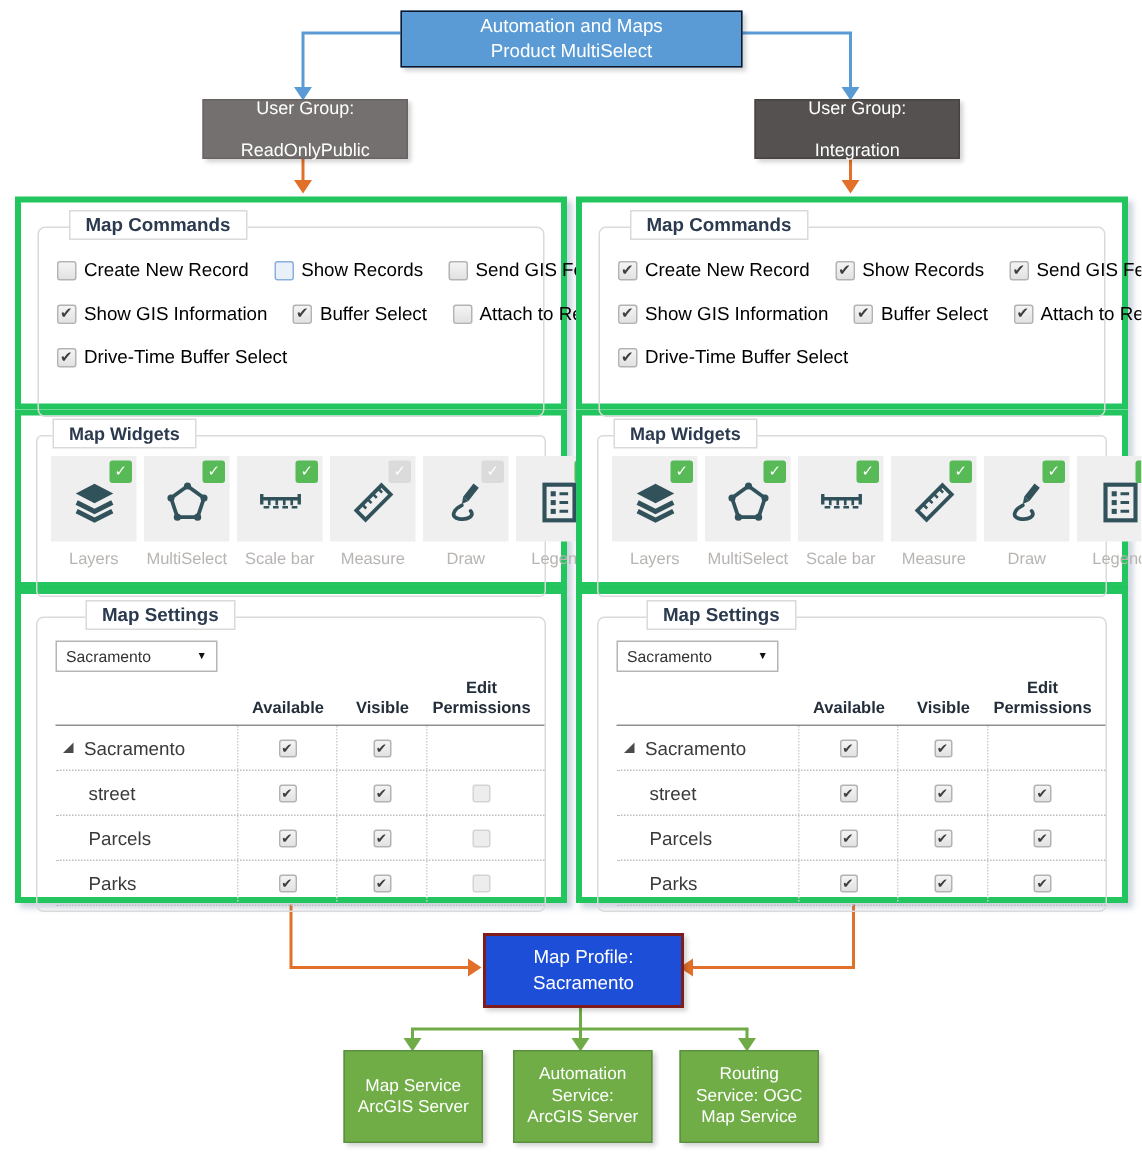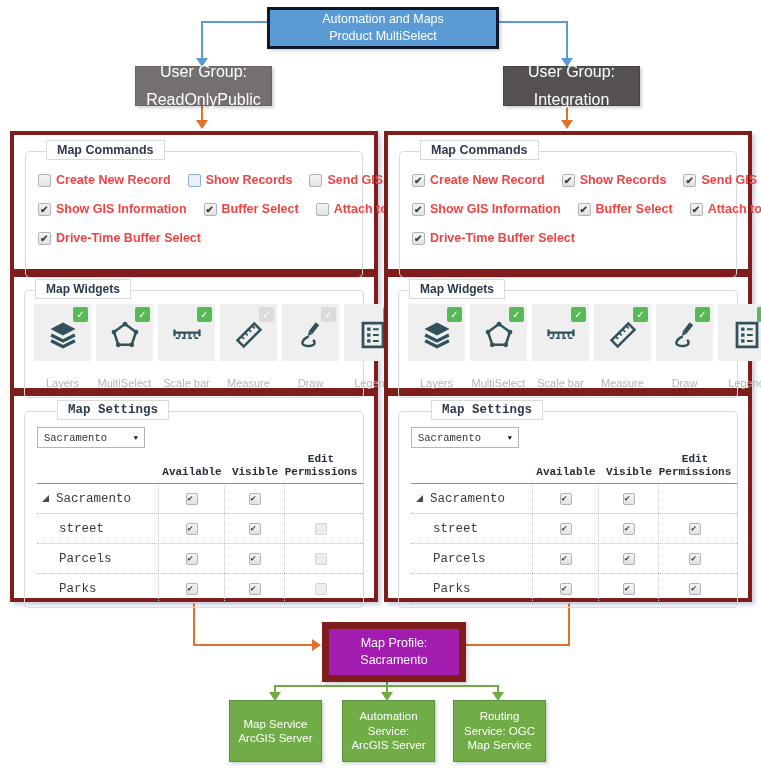--- a/index.html
+++ b/index.html
@@ -2,60 +2,60 @@
 <html><head>
 <meta charset="utf-8">
 <style>
   html,body{margin:0;padding:0;background:#fff;}
   body{font-family:"Liberation Sans",sans-serif;}
   #canvas{position:relative;width:761px;height:769px;background:#fff;overflow:hidden;}
   #connectors{position:absolute;left:0;top:0;z-index:0;}
 
   .node{position:absolute;z-index:2;display:flex;flex-direction:column;align-items:center;justify-content:center;
         text-align:center;color:#fff;box-shadow:2px 2px 3px rgba(0,0,0,.18);}
-  #top-box{left:267px;top:7px;width:226px;height:36px;background:#5B9BD5;border:3px solid #0f172a;
+  #top-box{left:267px;top:7px;width:226px;height:36px;background:#5B9BD5;border:1px solid #0f172a;
            font-size:12.5px;line-height:17px;}
-  .ug{width:135px;height:38px;font-size:16px;line-height:16px;gap:12px;}
+  .ug{width:135px;height:38px;font-size:12px;line-height:16px;gap:12px;}
   #ug-0{left:135px;top:66px;background:#757070;border:1px solid#696363;}
   #ug-1{left:503px;top:66px;background:#565151;border:1px solid #474343;}
-  #profile-box{left:322px;top:622px;width:130px;height:46px;background:#a21caf;border:7px solid #7f1d1d;
+  #profile-box{left:322px;top:622px;width:130px;height:46px;background:#1d4ed8;border:2px solid #7f1d1d;
                font-size:12.5px;line-height:17px;}
   .svc{position:absolute;top:700px;width:91px;height:60px;background:#70AD47;border:1px solid #5a9140;z-index:2;
        display:flex;flex-direction:column;align-items:center;justify-content:center;color:#fff;font-size:11.5px;line-height:14.5px;text-align:center;
        box-shadow:2px 2px 3px rgba(0,0,0,.18);}
   #svc-0{left:229px}#svc-1{left:342px}#svc-2{left:453px}
 
   .panel{position:absolute;top:131px;width:368px;z-index:1;}
   #panel-0{left:10px}#panel-1{left:384px}
-  .section{box-sizing:border-box;border:4px solid #7f1d1d;background:#fff;box-shadow:3px 3px 4px rgba(110,130,160,.35);}
+  .section{box-sizing:border-box;border:4px solid #22c55e;background:#fff;box-shadow:3px 3px 4px rgba(110,130,160,.35);}
   .section.commands{height:142px;}
   .section.widgets{height:119px;}
   .section.settings{height:210px;}
 
   .fieldset{position:relative;border:1px solid #dadada;border-radius:5px;}
   .legend{position:absolute;top:-12px;background:#fff;border:1px solid #dadada;padding:2px 10px;
           font-size:12.5px;font-weight:bold;color:#2b3a4e;white-space:nowrap;}
 
   .commands .fieldset{margin:16px 11px 0;height:104px;padding:21px 0 0 10px;}
   .commands .legend{left:20px;}
   .cmd-row{display:flex;gap:17px;margin:0 0 15px 2px;}
-  .cmd-item{display:inline-flex;align-items:center;gap:5px;font-size:12.5px;color:#ef4444;white-space:nowrap;cursor:default;font-weight:bold;}
+  .cmd-item{display:inline-flex;align-items:center;gap:5px;font-size:12.5px;color:#000000;white-space:nowrap;cursor:default;}
 
   .widgets .fieldset{margin:13px 10px 0;height:93px;padding:13px 0 0 9px;border-radius:4px;}
   .widgets .legend{left:10px;font-size:12px;}
   .tiles{display:flex;gap:5px;}
   .wcell{width:57px;}
   .tile{position:relative;width:57px;height:57px;background:#efefef;}
   .tile-icon{position:absolute;left:50%;top:55%;transform:translate(-50%,-50%);width:30px;height:30px;color:#31525b;}
   .badge{position:absolute;top:3px;right:3px;width:15px;height:15px;background:#57BA57;color:#fff;border-radius:2px;
          font-size:10px;line-height:15px;text-align:center;}
   .badge.off{background:#dbdbdb;}
-  .wlabel{font-size:11px;color:#b7b4b1;text-align:center;margin-top:16px;white-space:nowrap;}
-
-  .settings .fieldset{margin:15px 10px 0;height:180px;padding:15px 0 0 12px;font-family:Liberation Mono, monospace;}
+  .wlabel{font-size:11px;color:#b7b4b1;text-align:center;margin-top:6px;white-space:nowrap;}
+
+  .settings .fieldset{margin:15px 10px 0;height:180px;padding:15px 0 0 12px;}
   .settings .legend{left:32px;}
   .dropdown{box-sizing:border-box;width:108px;height:21px;border:1px solid #b5b5b5;display:flex;align-items:center;
             justify-content:space-between;padding:0 6px;font-size:10.5px;color:#333;background:#fff;margin-bottom:2px;cursor:default;}
   .dd-caret{font-size:7px;color:#111;}
   .t-head,.trow{display:grid;grid-template-columns:122px 66px 60px 72px;}
   .t-head{border-bottom:1px solid #8f8f8f;}
   .th{font-size:11px;font-weight:bold;color:#232e3a;display:flex;align-items:flex-end;justify-content:center;
       text-align:center;line-height:13px;min-height:29px;padding-bottom:4px;}
   .trow{height:29px;border-bottom:1px dotted #bdbdbd;}
   .td{display:flex;align-items:center;justify-content:center;border-right:1px dotted #cfcfcf;}

